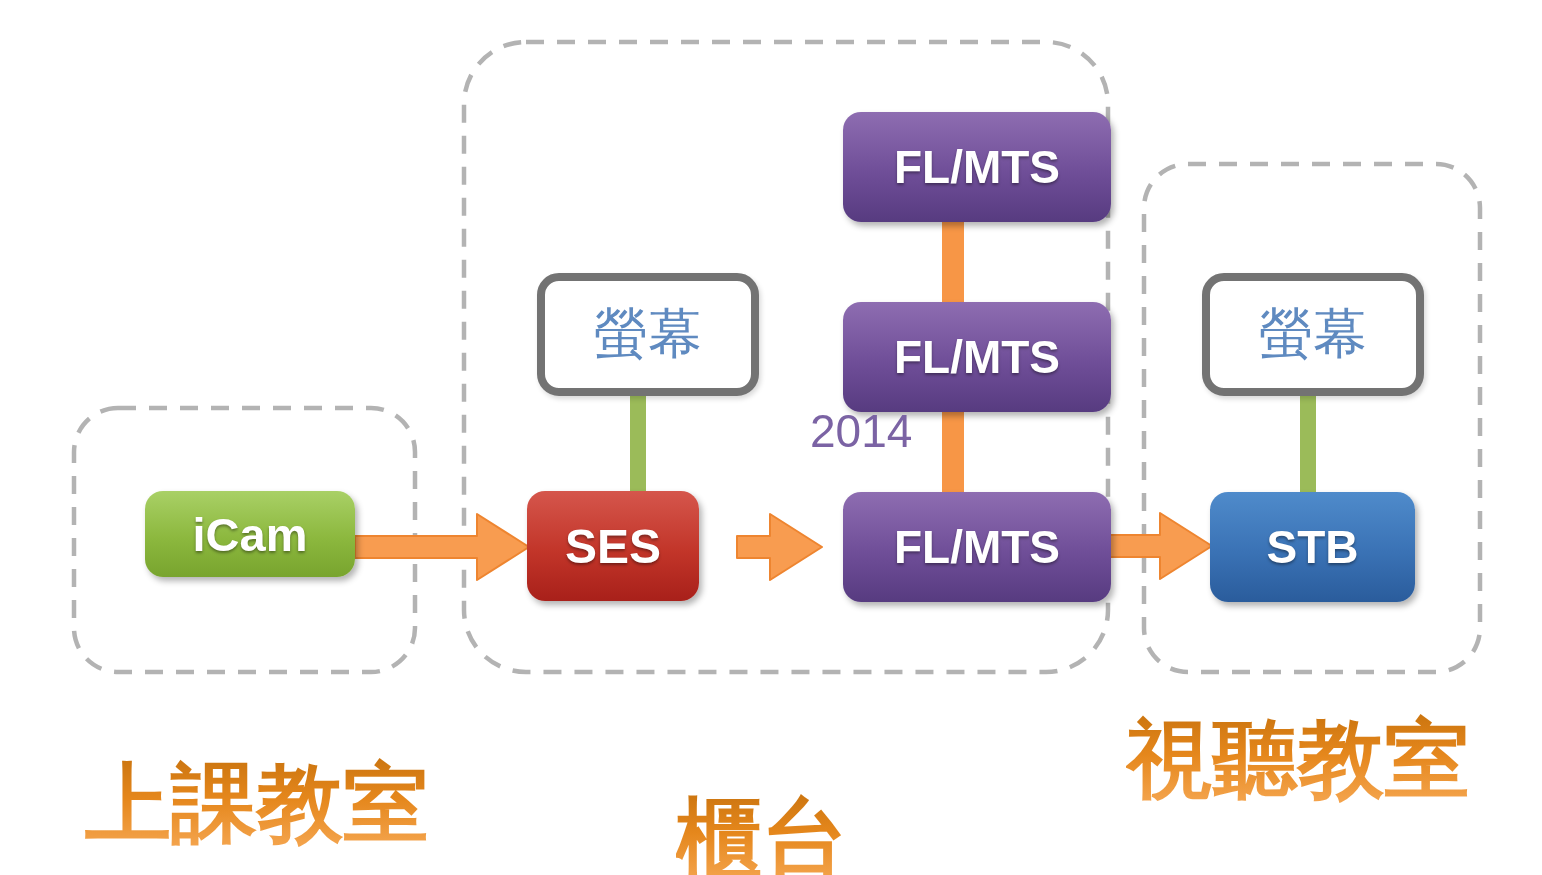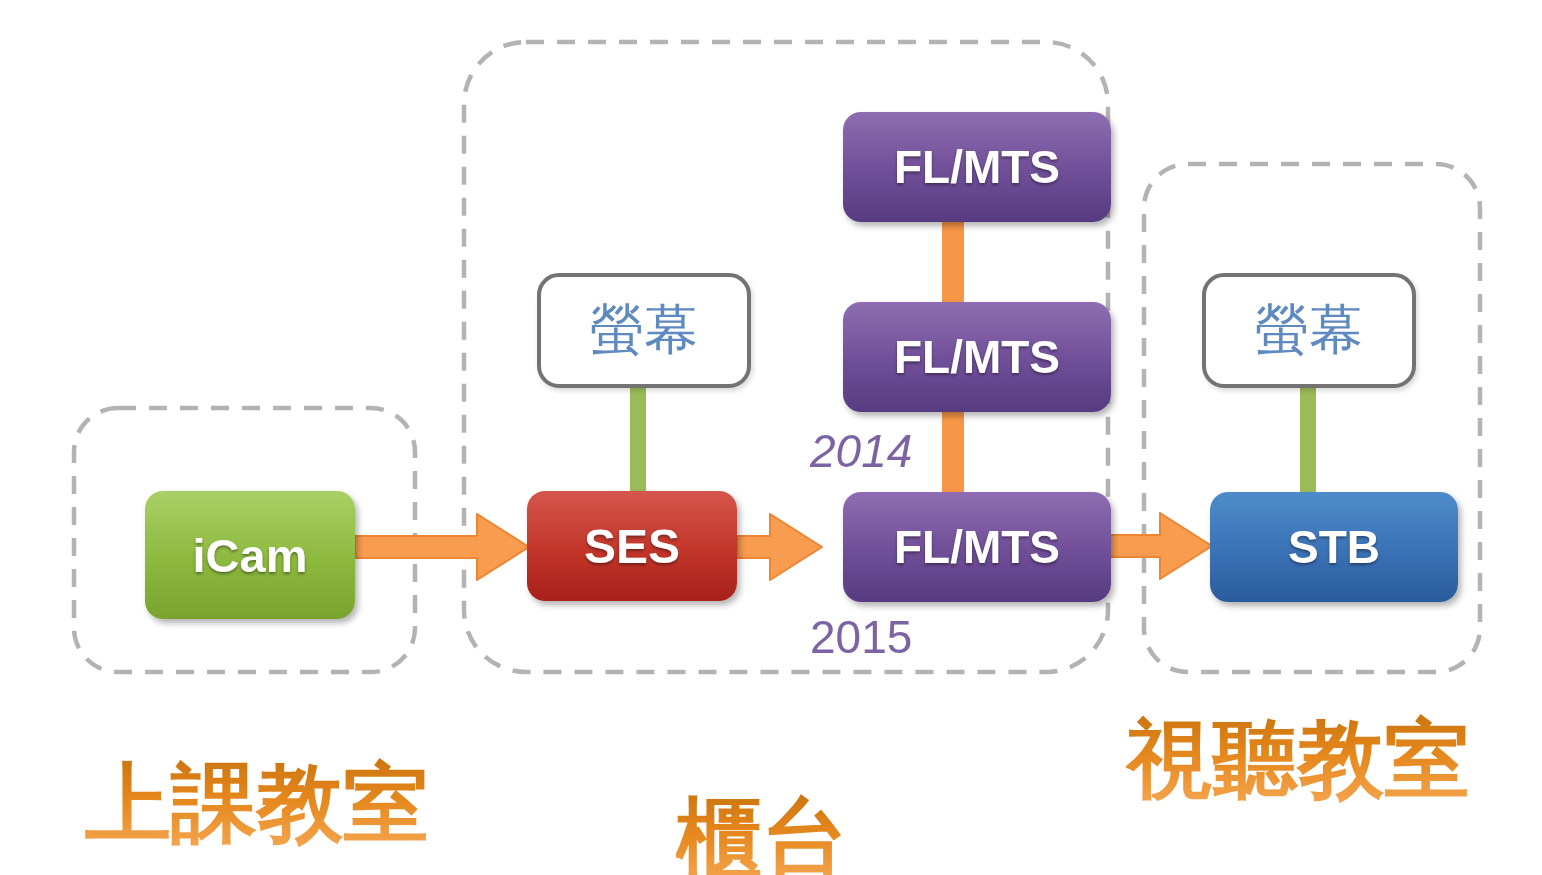--- a/index.html
+++ b/index.html
@@ -9,47 +9,47 @@
   }
   svg.layer { position:absolute; left:0; top:0; width:1542px; height:875px; }
 
   
   .node {
     position:absolute; display:flex; align-items:center; justify-content:center;
     border-radius:18px; color:#ffffff; font-weight:700;
     box-shadow:3px 4px 6px rgba(0,0,0,.30);
     text-shadow:0 2px 3px rgba(0,0,0,.38);
   }
-  .icam { left:145px; top:491px; width:210px; height:128px; font-size:47px;
+  .icam { left:145px; top:491px; width:210px; height:86px; font-size:47px;
           background:linear-gradient(180deg,#a9d066 0%,#8cb83e 55%,#78a42e 100%); }
-  .ses  { left:527px; top:491px; width:210px; height:110px; font-size:48px;
+  .ses  { left:527px; top:491px; width:172px; height:110px; font-size:48px;
           background:linear-gradient(180deg,#d5564c 0%,#c23529 55%,#a8201a 100%); }
   .purple-node { font-size:46px;
           background:linear-gradient(180deg,#8e6db1 0%,#6f4e98 55%,#573b80 100%);margin-left:24px; }
   .fl1 { left:819px; top:112px; width:268px; height:110px; }
   .fl2 { left:819px; top:302px; width:268px; height:110px; }
   .fl3 { left:819px; top:492px; width:268px; height:110px; }
-  .stb  { left:1210px; top:492px; width:248px; height:110px; font-size:46px;
+  .stb  { left:1210px; top:492px; width:205px; height:110px; font-size:46px;
           background:linear-gradient(180deg,#4f8bcb 0%,#3a72b5 55%,#2a5c9c 100%); }
 
   
   .screen {
     position:absolute; display:flex; align-items:center; justify-content:center;
     width:206px; height:107px; background:#ffffff;
-    border:4px solid #737373; border-radius:22px;
+    border:8px solid #737373; border-radius:22px;
     color:#5f8ac0; font-size:54px; font-weight:400;
     box-shadow:2px 3px 5px rgba(0,0,0,.15);
   }
   .screen1 { left:537px;  top:273px; }
   .screen2 { left:1202px; top:273px; }
 
   
   .year { position:absolute; color:#7b63a4; font-size:46px; font-weight:400; }
   .y2013 { left:806px; top:234px; }
-  .y2014 { left:810px; top:424px;font-style:italic; }
+  .y2014 { left:810px; top:404px; }
   .y2015 { left:810px; top:610px; }
 
   
   .label-3d {
     position:absolute; font-size:86px; font-weight:700; letter-spacing:0;
     color:#e0831a; white-space:nowrap;
   }
   @supports ((-webkit-background-clip:text) or (background-clip:text)) {
     .label-3d {
       background:linear-gradient(180deg,#c4700c 0%,#e5871c 45%,#f9ae5e 100%);
@@ -105,19 +105,18 @@
 
   <div class="node purple-node fl3">FL/MTS</div>
 
   <div class="node stb">STB</div>
 
   <div class="screen screen1">螢幕</div>
 
   <div class="screen screen2">螢幕</div>
 
   <div class="year y2014">2014</div>
-  <div class="year y2015">2015</div>
 
   <div class="label-3d lab-classroom" data-text="上課教室">上課教室</div>
   <div class="label-3d lab-counter" data-text="櫃台">櫃台</div>
   <div class="label-3d lab-av" data-text="視聽教室">視聽教室</div>
 
 </div>
 
 </body></html>

